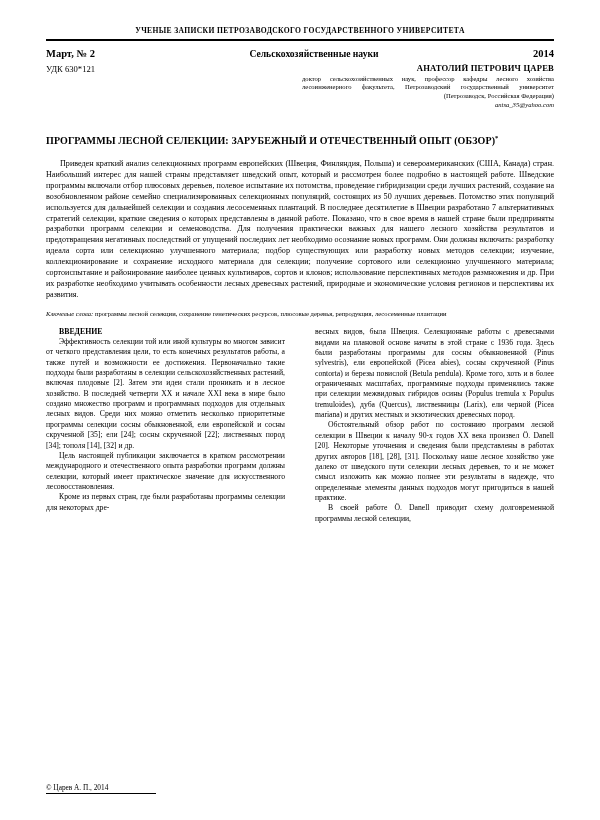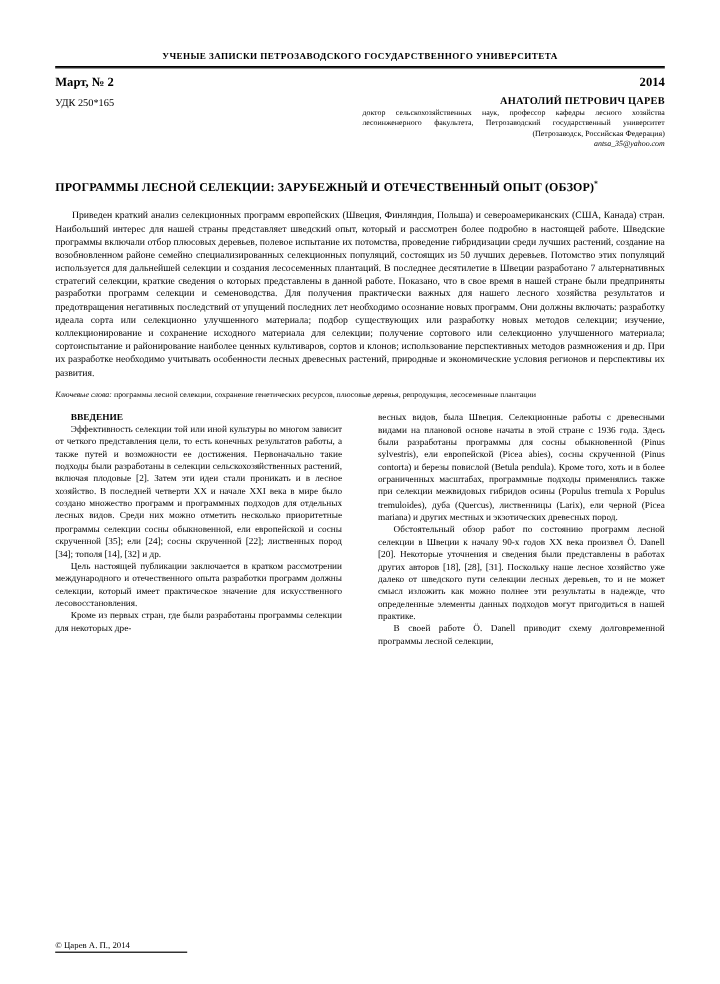--- a/index.html
+++ b/index.html
@@ -13,21 +13,21 @@
     font-family: "Liberation Serif", serif;
     color: #000000;
     position: relative;
     overflow: hidden;
   }
   .page {
     position: relative;
     width: 600px;
     height: 820px;
     box-sizing: border-box;
-    padding: 42px 46px 10px 46px;
+    padding: 26px 46px 10px 46px;
   }
 
   
   .running-head {
     text-align: center;
     font-size: 7.6px;
     font-weight: bold;
     letter-spacing: 0.35px;
     text-transform: uppercase;
     margin-bottom: 4px;
@@ -189,25 +189,26 @@
 <body>
 
 <div class="page">
 
   <div class="running-head">Ученые записки Петрозаводского государственного университета</div>
   <hr class="rule">
   <hr class="rule-thin">
 
   <div class="issue-line">
     <div class="issue-date">Март, № 2</div>
+    <div class="issue-section">Сельскохозяйственные науки</div>
     <div class="issue-year">2014</div>
   </div>
 
   <div class="udc-row">
-    <div class="udc">УДК 250*165</div>
+    <div class="udc">УДК 630*121</div>
     <div class="author-block">
       <div class="author-name">Анатолий Петрович Царев</div>
       <div class="author-affil">доктор сельскохозяйственных наук, профессор кафедры лесного хозяйства лесоинженерного факультета, Петрозаводский государственный университет (Петрозаводск, Российская Федерация)</div>
       <div class="author-email">antsa_35@yahoo.com</div>
     </div>
   </div>
 
   <h1 class="article-title"><span>Программы лесной селекции: зарубежный и отечественный опыт (обзор)</span><sup>*</sup></h1>
 
   <div class="abstract">Приведен краткий анализ селекционных программ европейских (Швеция, Финляндия, Польша) и североамериканских (США, Канада) стран. Наибольший интерес для нашей страны представляет шведский опыт, который и рассмотрен более подробно в настоящей работе. Шведские программы включали отбор плюсовых деревьев, полевое испытание их потомства, проведение гибридизации среди лучших растений, создание на возобновленном районе семейно специализированных селекционных популяций, состоящих из 50 лучших деревьев. Потомство этих популяций используется для дальнейшей селекции и создания лесосеменных плантаций. В последнее десятилетие в Швеции разработано 7 альтернативных стратегий селекции, краткие сведения о которых представлены в данной работе. Показано, что в свое время в нашей стране были предприняты разработки программ селекции и семеноводства. Для получения практически важных для нашего лесного хозяйства результатов и предотвращения негативных последствий от упущений последних лет необходимо осознание новых программ. Они должны включать: разработку идеала сорта или селекционно улучшенного материала; подбор существующих или разработку новых методов селекции; изучение, коллекционирование и сохранение исходного материала для селекции; получение сортового или селекционно улучшенного материала; сортоиспытание и районирование наиболее ценных культиваров, сортов и клонов; использование перспективных методов размножения и др. При их разработке необходимо учитывать особенности лесных древесных растений, природные и экономические условия регионов и перспективы их развития.</div>

